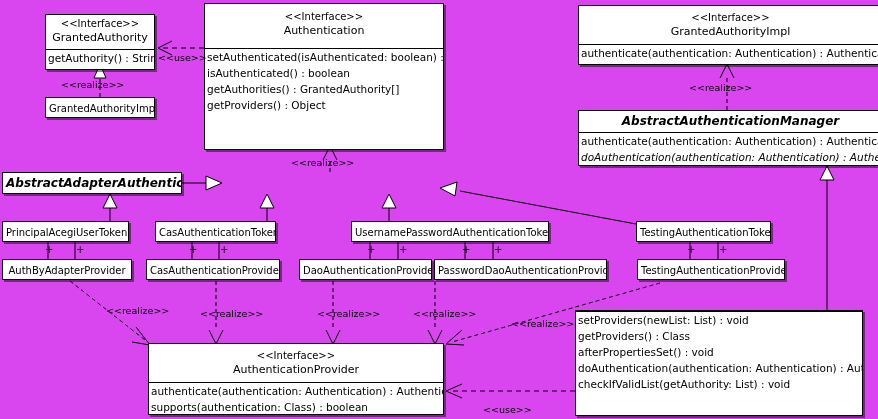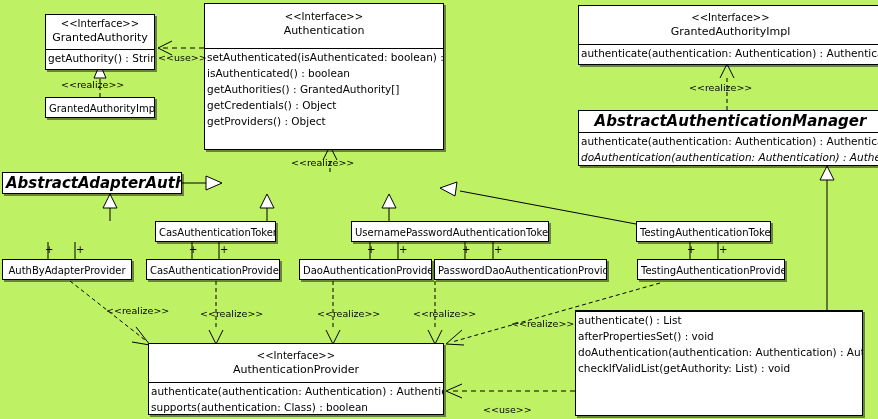--- a/index.html
+++ b/index.html
@@ -5,21 +5,21 @@
 <style>
   html, body {
     margin: 0;
     padding: 0;
     background: #ececec;
   }
   #diagram {
     position: relative;
     width: 878px;
     height: 419px;
-    background: #bef264;
+    background: #d946ef;
     font-family: "DejaVu Sans", sans-serif;
     overflow: hidden;
   }
   .uml-box {
     position: absolute;
     box-sizing: border-box;
     background: #ffffff;
     border: 1px solid #000000;
     box-shadow: 2px 2px 0 0 rgba(0,0,0,0.45);
     overflow: hidden;
@@ -39,21 +39,21 @@
   .uml-head .cname {
     display: block;
     font-size: 11px;
     line-height: 15px;
     color: #000;
     white-space: nowrap;
   }
   .uml-head .cname.abstract {
     font-style: italic;
     font-weight: bold;
-    font-size: 15px;
+    font-size: 12px;
   }
   .uml-head.only-name {
     padding-top: 3px;
     padding-bottom: 3px;
   }
   .uml-members {
     box-sizing: border-box;
     border-top: 1px solid #000000;
     padding: 0;
   }
@@ -189,21 +189,20 @@
 
   <div class="uml-box" style="left:204px; top:3px; width:240px; height:147px;">
     <div class="uml-head" style="height:44px; padding-top:6px;">
       <span class="stereo">&lt;&lt;Interface&gt;&gt;</span>
       <span class="cname">Authentication</span>
     </div>
     <div class="uml-members">
       <span class="m">setAuthenticated(isAuthenticated: boolean) : void</span>
       <span class="m">isAuthenticated() : boolean</span>
       <span class="m">getAuthorities() : GrantedAuthority[]</span>
-      <span class="m">getCredentials() : Object</span>
       <span class="m">getProviders() : Object</span>
     </div>
   </div>
 
   <div class="uml-box" style="left:578px; top:5px; width:305px; height:60px;">
     <div class="uml-head" style="height:38px; padding-top:5px;">
       <span class="stereo">&lt;&lt;Interface&gt;&gt;</span>
       <span class="cname">GrantedAuthorityImpl</span>
     </div>
     <div class="uml-members">
@@ -221,20 +220,25 @@
     </div>
   </div>
 
   <div class="uml-box" style="left:2px; top:172px; width:180px; height:22px;">
     <div class="uml-head only-name">
       <span class="cname abstract">AbstractAdapterAuthenticationToken</span>
     </div>
   </div>
 
 
+  <div class="uml-box" style="left:2px; top:221px; width:127px; height:21px;">
+    <div class="uml-head only-name">
+      <span class="cname" style="font-size:10px;">PrincipalAcegiUserToken</span>
+    </div>
+  </div>
 
   <div class="uml-box" style="left:155px; top:221px; width:121px; height:21px;">
     <div class="uml-head only-name">
       <span class="cname" style="font-size:10px;">CasAuthenticationToken</span>
     </div>
   </div>
 
   <div class="uml-box" style="left:351px; top:221px; width:198px; height:21px;">
     <div class="uml-head only-name">
       <span class="cname" style="font-size:10px;">UsernamePasswordAuthenticationToken</span>
@@ -283,21 +287,22 @@
       <span class="cname">AuthenticationProvider</span>
     </div>
     <div class="uml-members">
       <span class="m">authenticate(authentication: Authentication) : Authentication</span>
       <span class="m">supports(authentication: Class) : boolean</span>
     </div>
   </div>
 
   <div class="uml-box" style="left:575px; top:310px; width:288px; height:106px;">
     <div class="uml-members">
-      <span class="m">authenticate() : List</span>
+      <span class="m">setProviders(newList: List) : void</span>
+      <span class="m">getProviders() : Class</span>
       <span class="m">afterPropertiesSet() : void</span>
       <span class="m">doAuthentication(authentication: Authentication) : Authentication</span>
       <span class="m">checkIfValidList(getAuthority: List) : void</span>
     </div>
   </div>
 
   <span class="edge-label" style="left:158px; top:52px;">&lt;&lt;use&gt;&gt;</span>
 
   <span class="edge-label" style="left:61px; top:79px;">&lt;&lt;realize&gt;&gt;</span>
 

